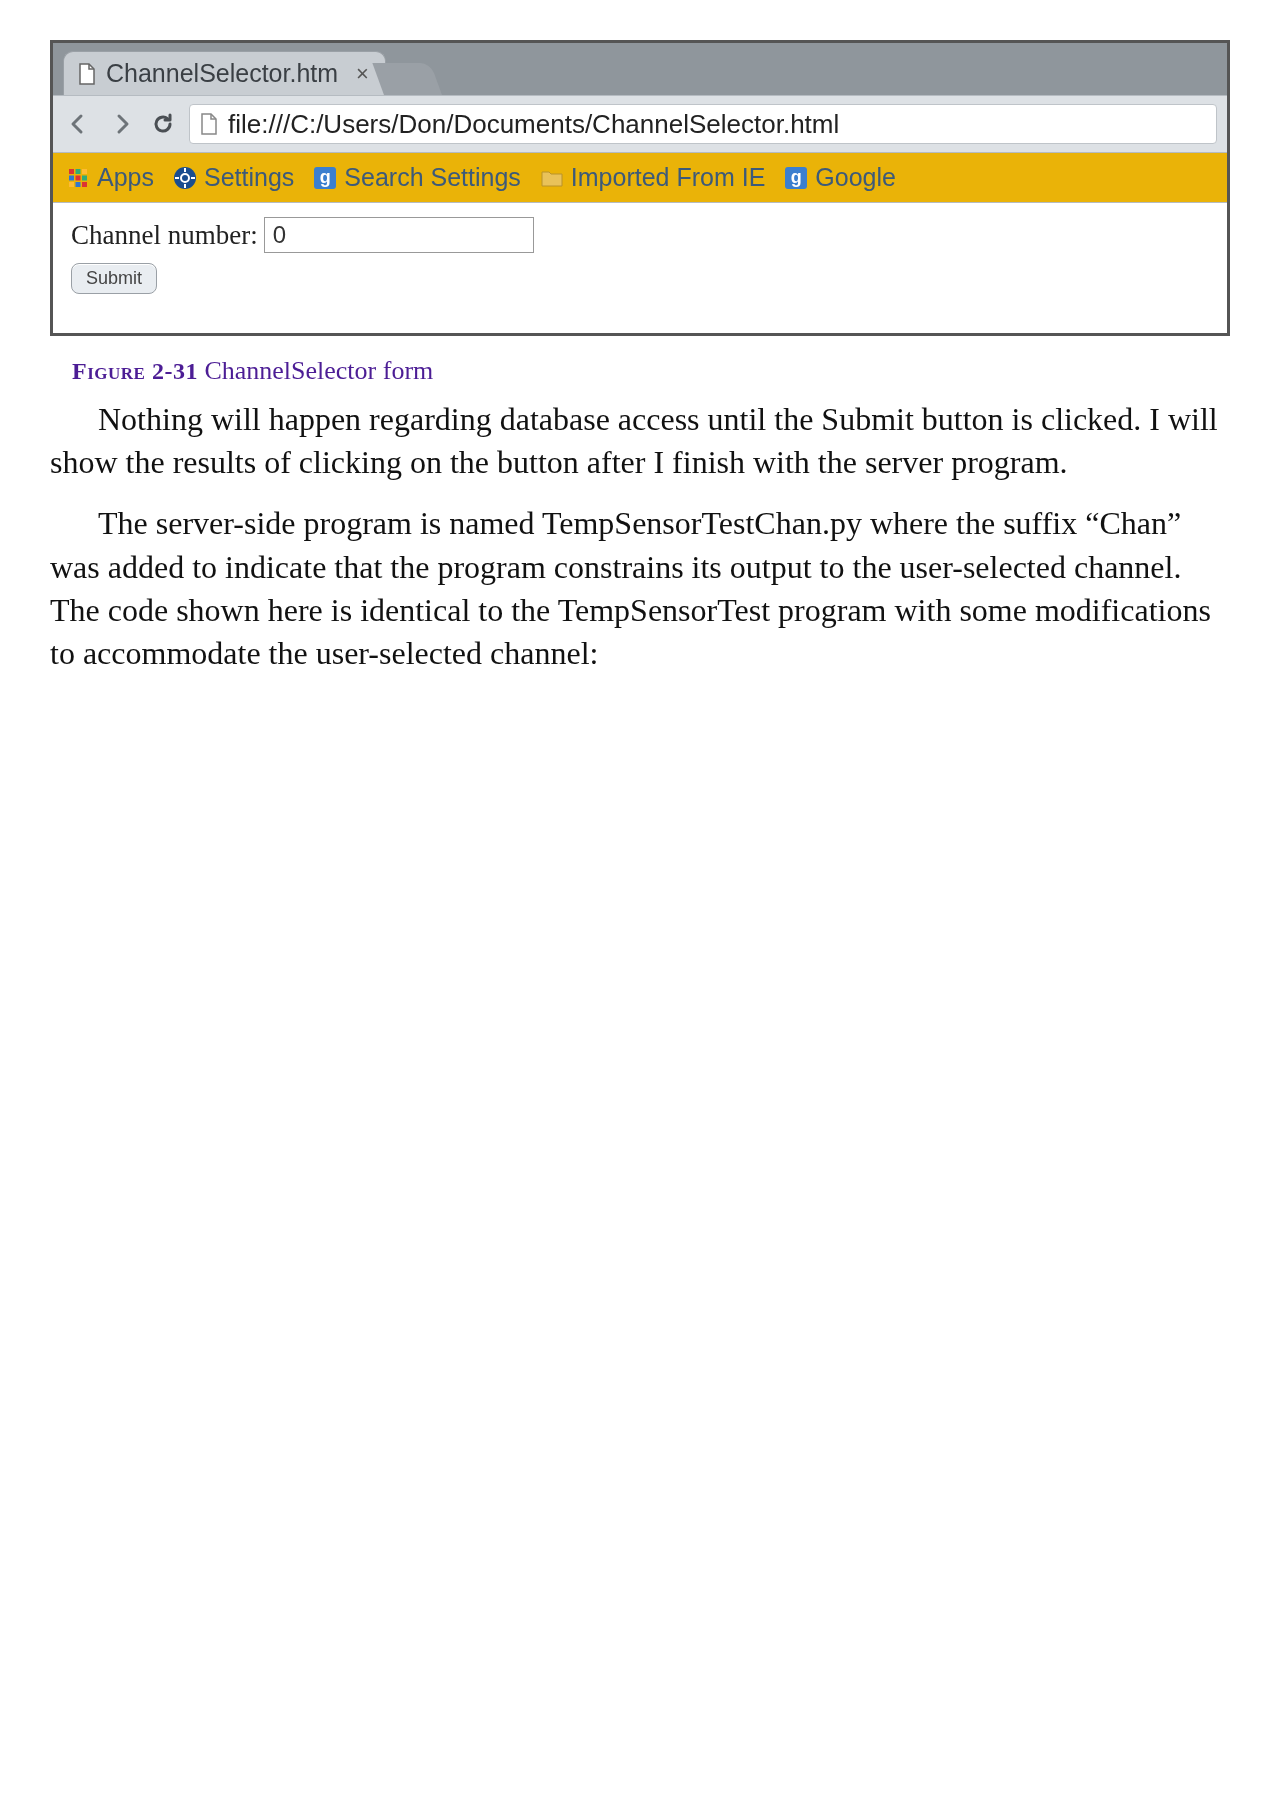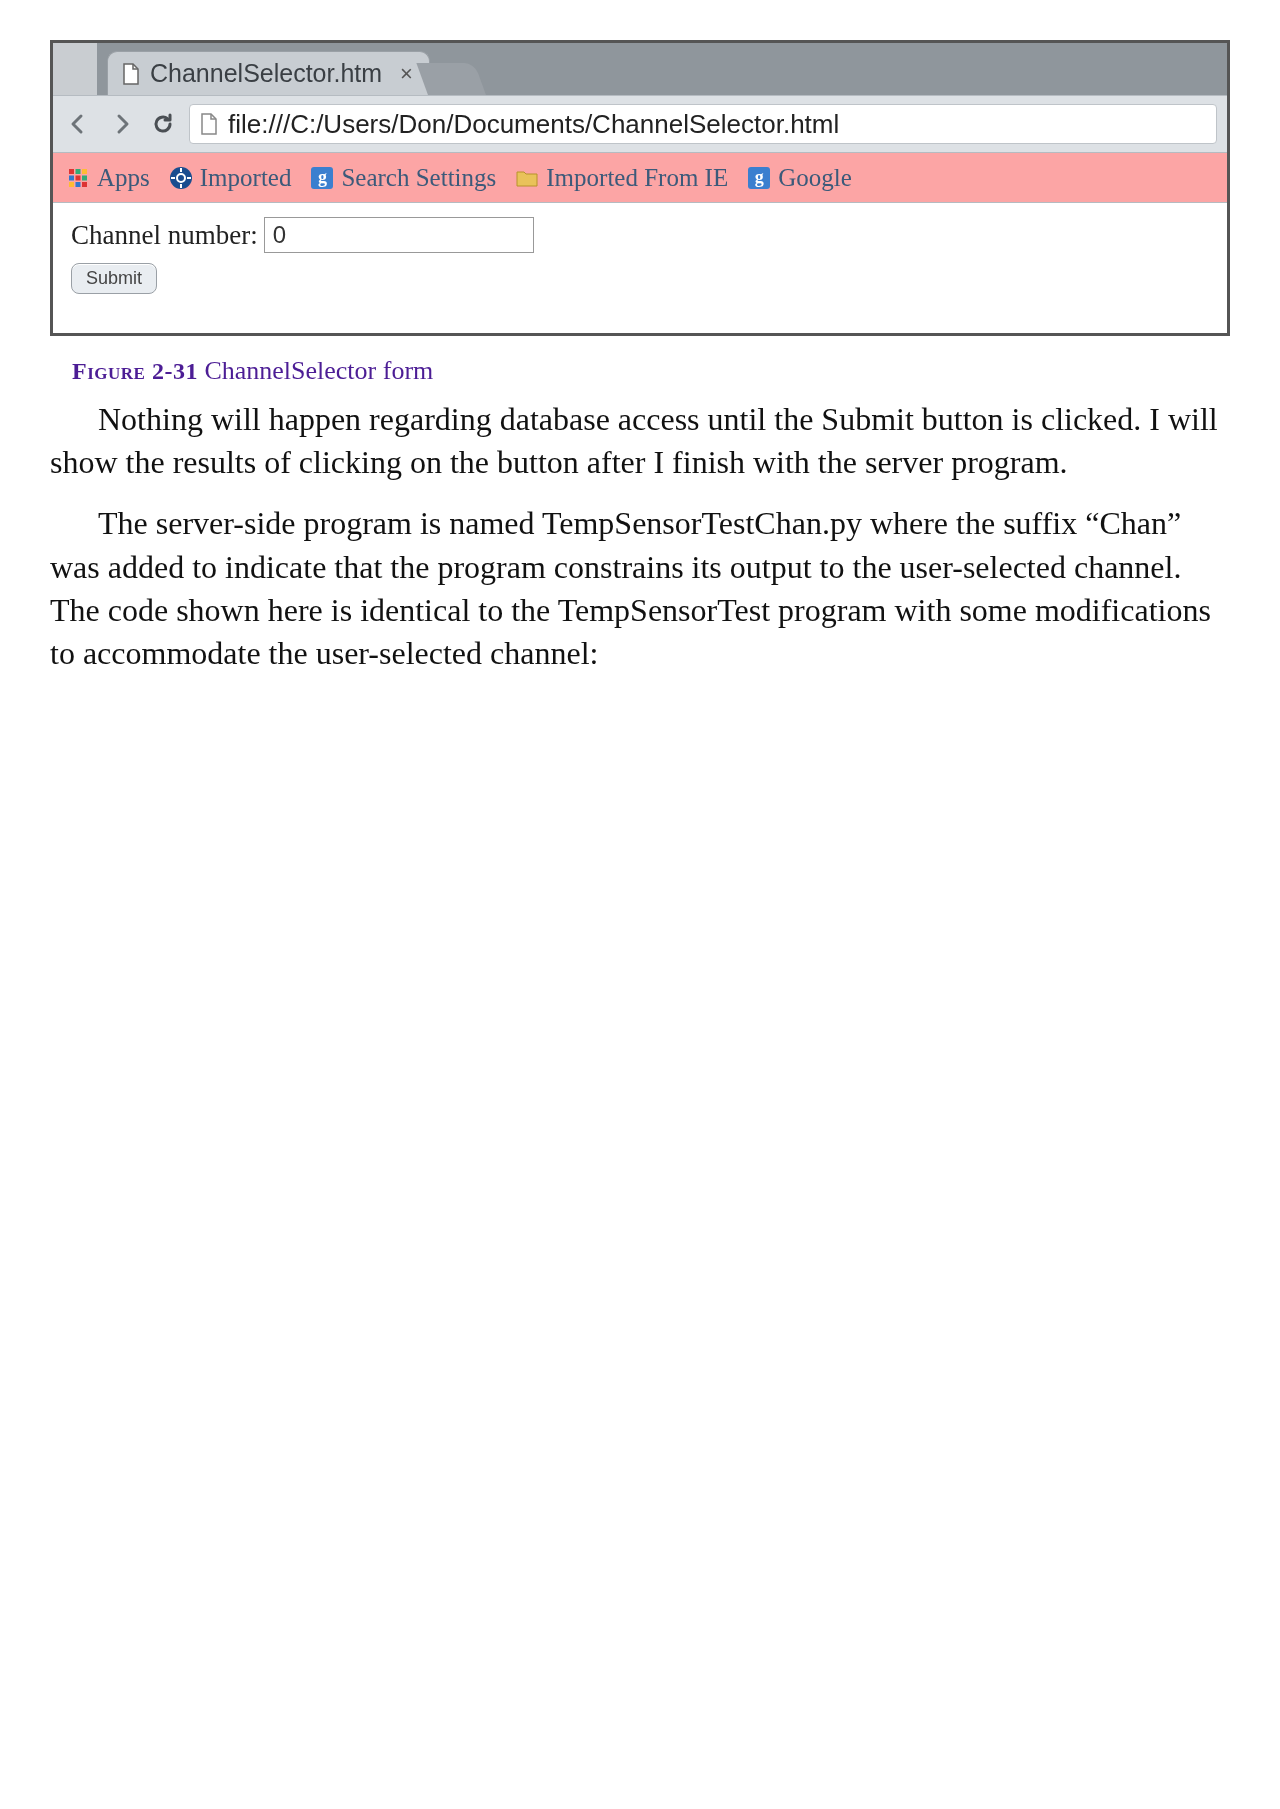--- a/index.html
+++ b/index.html
@@ -23,21 +23,20 @@
     filter: blur(0.3px);
   }
   
   .tab-strip {
     display: flex;
     align-items: flex-end;
     height: 52px;
     background: #8f969c;
     padding-left: 10px;
     padding-top: 8px;
-    margin-left: 44px;
   }
   .tab {
     display: flex;
     align-items: center;
     background: #c8cdd2;
     height: 44px;
     padding: 0 16px 0 14px;
     border-top-left-radius: 10px;
     border-top-right-radius: 10px;
     position: relative;
@@ -96,24 +95,24 @@
     font-family: Arial, sans-serif;
     font-size: 26px;
     color: #222;
   }
   .file-icon svg { display:block; }
   
   .bookmarks-row {
     display: flex;
     align-items: center;
     height: 50px;
-    background: #fca5a5;
+    background: #eab308;
     padding: 0 14px;
     gap: 20px;
-    font-family: Liberation Serif, serif;
+    font-family: Liberation Sans, sans-serif;
     font-size: 25px;
     color: #3c5a7a;
     border-bottom: 1px solid #b5bbc1;
   }
   .bm-item {
     display: flex;
     align-items: center;
     gap: 8px;
   }
   .bm-icon {
@@ -258,21 +257,21 @@
               <circle cx="10" cy="10" r="9" fill="#1a4d8f"></circle>
               <circle cx="10" cy="10" r="4" fill="#1a4d8f" stroke="#fff" stroke-width="2"></circle>
               <g stroke="#fff" stroke-width="2">
                 <line x1="10" y1="0" x2="10" y2="4"></line>
                 <line x1="10" y1="16" x2="10" y2="20"></line>
                 <line x1="0" y1="10" x2="4" y2="10"></line>
                 <line x1="16" y1="10" x2="20" y2="10"></line>
               </g>
             </svg>
         </span>
-        <span>Imported</span>
+        <span>Settings</span>
       </div>
       <div class="bm-item">
         <span class="bm-icon g-ico">g</span>
         <span>Search Settings</span>
       </div>
       <div class="bm-item">
         <span class="bm-icon">
           <svg width="22" height="18" viewBox="0 0 22 18">
               <path d="M1 3 h7 l2 2 h11 v12 h-20 z" fill="#e9c25a" stroke="#b8922a"></path>
             </svg>

